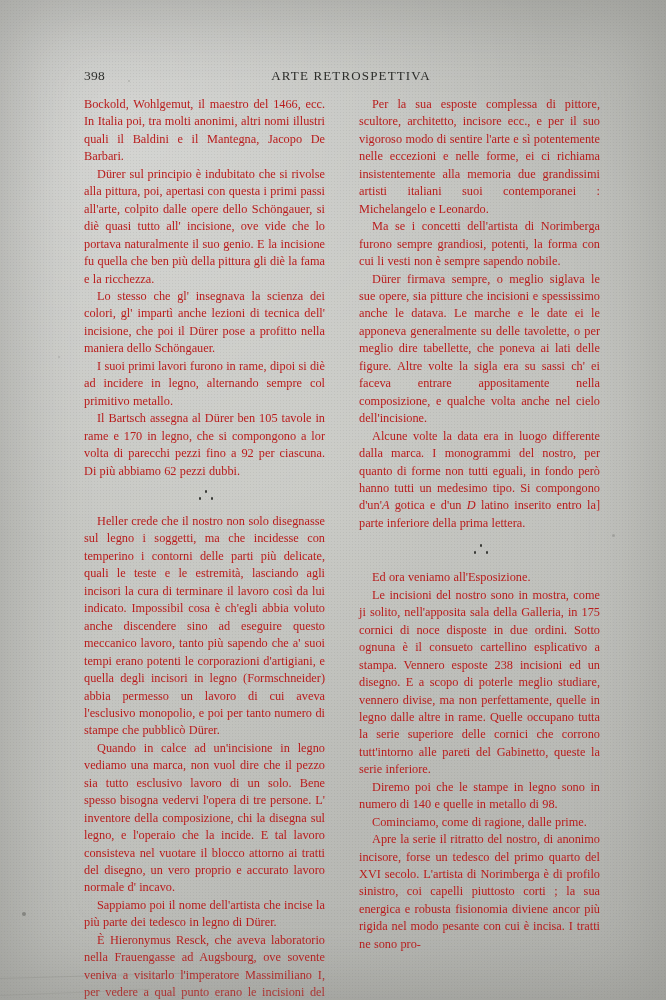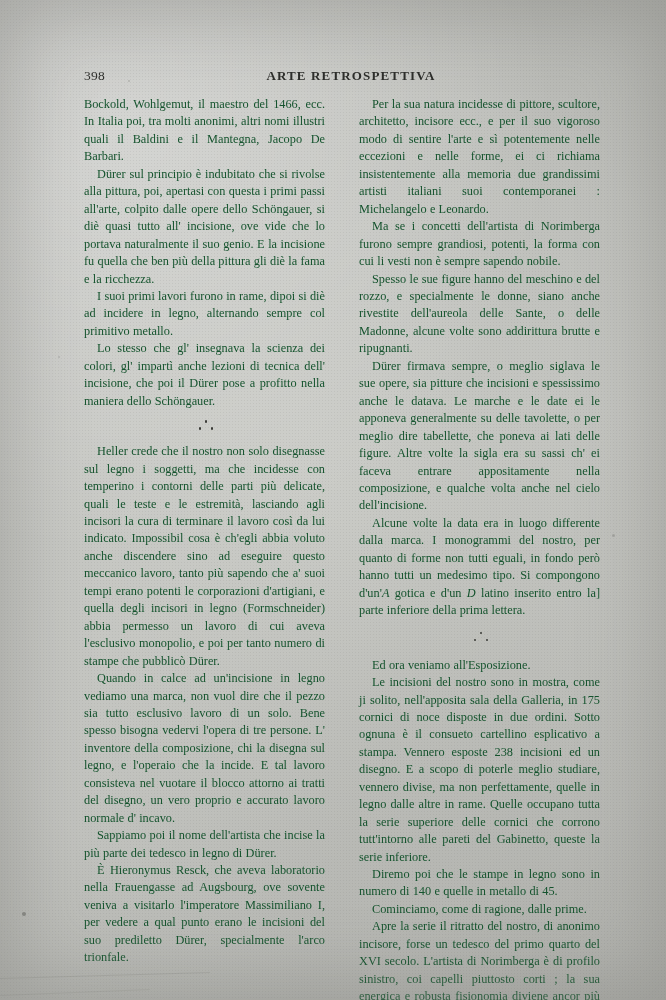--- a/index.html
+++ b/index.html
@@ -80,42 +80,41 @@
   .head-title {
     position: absolute;
     left: 0;
     right: 0;
     top: 0;
     text-align: center;
     font-size: 13px;
     letter-spacing: 1.15px;
     color: #2c2d2a;
     text-indent: 18px;
-    font-weight: bold;
   }
 
   .columns {
     position: absolute;
     top: 96px;
     left: 84px;
     width: 516px;
     display: flex;
     gap: 34px;
   }
   .col {
     width: 241px;
   }
 
   p.para {
     margin: 0;
     font-size: 12.3px;
     line-height: 17.45px;
     text-align: justify;
     text-justify: inter-word;
-    color: #14532d;
+    color: #b91c1c;
     text-indent: 13px;
     hyphens: manual;
     word-spacing: 0.2px;
   }
   p.para.noindent {
     text-indent: 0;
   }
   p.para i {
     font-style: italic;
   }
@@ -158,51 +157,51 @@
   <div class="running-head">
     <div class="folio">398</div>
     <div class="head-title">ARTE RETROSPETTIVA</div>
   </div>
 
   <div class="columns">
 
     <div class="col col-left">
       <p class="para noindent">Bockold, Wohlgemut, il maestro del 1466, ecc. In Italia poi, tra molti anonimi, altri nomi illustri quali il Baldini e il Mantegna, Jacopo De Barbari.</p>
       <p class="para">Dürer sul principio è indubitato che si rivolse alla pittura, poi, apertasi con questa i primi passi all'arte, colpito dalle opere dello Schöngauer, si diè quasi tutto all' incisione, ove vide che lo portava naturalmente il suo genio. E la incisione fu quella che ben più della pittura gli diè la fama e la ricchezza.</p>
+      <p class="para">Lo stesso che gl' insegnava la scienza dei colori, gl' impartì anche lezioni di tecnica dell' incisione, che poi il Dürer pose a profitto nella maniera dello Schöngauer.</p>
       <p class="para">I suoi primi lavori furono in rame, dipoi si diè ad incidere in legno, alternando sempre col primitivo metallo.</p>
-      <p class="para">Lo stesso che gl' insegnava la scienza dei colori, gl' impartì anche lezioni di tecnica dell' incisione, che poi il Dürer pose a profitto nella maniera dello Schöngauer.</p>
+      <p class="para">Il Bartsch assegna al Dürer ben 105 tavole in rame e 170 in legno, che si compongono a lor volta di parecchi pezzi fino a 92 per ciascuna. Di più abbiamo 62 pezzi dubbi.</p>
 
       <div class="asterism">
         <span class="d-top"></span>
         <span class="d-left"></span>
         <span class="d-right"></span>
       </div>
 
       <p class="para">Heller crede che il nostro non solo disegnasse sul legno i soggetti, ma che incidesse con temperino i contorni delle parti più delicate, quali le teste e le estremità, lasciando agli incisori la cura di terminare il lavoro così da lui indicato. Impossibil cosa è ch'egli abbia voluto anche discendere sino ad eseguire questo meccanico lavoro, tanto più sapendo che a' suoi tempi erano potenti le corporazioni d'artigiani, e quella degli incisori in legno (Formschneider) abbia permesso un lavoro di cui aveva l'esclusivo monopolio, e poi per tanto numero di stampe che pubblicò Dürer.</p>
       <p class="para">Quando in calce ad un'incisione in legno vediamo una marca, non vuol dire che il pezzo sia tutto esclusivo lavoro di un solo. Bene spesso bisogna vedervi l'opera di tre persone. L' inventore della composizione, chi la disegna sul legno, e l'operaio che la incide. E tal lavoro consisteva nel vuotare il blocco attorno ai tratti del disegno, un vero proprio e accurato lavoro normale d' incavo.</p>
       <p class="para">Sappiamo poi il nome dell'artista che incise la più parte dei tedesco in legno di Dürer.</p>
       <p class="para">È Hieronymus Resck, che aveva laboratorio nella Frauengasse ad Augsbourg, ove sovente veniva a visitarlo l'imperatore Massimiliano I, per vedere a qual punto erano le incisioni del suo prediletto Dürer, specialmente l'arco trionfale.</p>
     </div>
 
     <div class="col col-right">
-      <p class="para">Per la sua natura incidesse di pittore, scultore, architetto, incisore ecc., e per il suo vigoroso modo di sentire l'arte e sì potentemente nelle eccezioni e nelle forme, ei ci richiama insistentemente alla memoria due grandissimi artisti italiani suoi contemporanei : Michelangelo e Leonardo.</p>
+      <p class="para">Per la sua esposte complessa di pittore, scultore, architetto, incisore ecc., e per il suo vigoroso modo di sentire l'arte e sì potentemente nelle eccezioni e nelle forme, ei ci richiama insistentemente alla memoria due grandissimi artisti italiani suoi contemporanei : Michelangelo e Leonardo.</p>
       <p class="para">Ma se i concetti dell'artista di Norimberga furono sempre grandiosi, potenti, la forma con cui li vesti non è sempre sapendo nobile.</p>
-      <p class="para">Spesso le sue figure hanno del meschino e del rozzo, e specialmente le donne, siano anche rivestite dell'aureola delle Sante, o delle Madonne, alcune volte sono addirittura brutte e ripugnanti.</p>
       <p class="para">Dürer firmava sempre, o meglio siglava le sue opere, sia pitture che incisioni e spessissimo anche le datava. Le marche e le date ei le apponeva generalmente su delle tavolette, o per meglio dire tabellette, che poneva ai lati delle figure. Altre volte la sigla era su sassi ch' ei faceva entrare appositamente nella composizione, e qualche volta anche nel cielo dell'incisione.</p>
       <p class="para">Alcune volte la data era in luogo differente dalla marca. I monogrammi del nostro, per quanto di forme non tutti eguali, in fondo però hanno tutti un medesimo tipo. Si compongono d'un'<i>A</i> gotica e d'un <i>D</i> latino inserito entro la] parte inferiore della prima lettera.</p>
 
       <div class="asterism">
         <span class="d-top"></span>
         <span class="d-left"></span>
         <span class="d-right"></span>
       </div>
 
       <p class="para">Ed ora veniamo all'Esposizione.</p>
       <p class="para">Le incisioni del nostro sono in mostra, come ji solito, nell'apposita sala della Galleria, in 175 cornici di noce disposte in due ordini. Sotto ognuna è il consueto cartellino esplicativo a stampa. Vennero esposte 238 incisioni ed un disegno. E a scopo di poterle meglio studiare, vennero divise, ma non perfettamente, quelle in legno dalle altre in rame. Quelle occupano tutta la serie superiore delle cornici che corrono tutt'intorno alle pareti del Gabinetto, queste la serie inferiore.</p>
-      <p class="para">Diremo poi che le stampe in legno sono in numero di 140 e quelle in metallo di 45.</p>
+      <p class="para">Diremo poi che le stampe in legno sono in numero di 140 e quelle in metallo di 98.</p>
       <p class="para">Cominciamo, come di ragione, dalle prime.</p>
       <p class="para">Apre la serie il ritratto del nostro, di anonimo incisore, forse un tedesco del primo quarto del XVI secolo. L'artista di Norimberga è di profilo sinistro, coi capelli piuttosto corti ; la sua energica e robusta fisionomia diviene ancor più rigida nel modo pesante con cui è incisa. I tratti ne sono pro-</p>
     </div>
 
   </div>
 </div>
 
 <div class="vignette"></div>
 
 </body></html>

